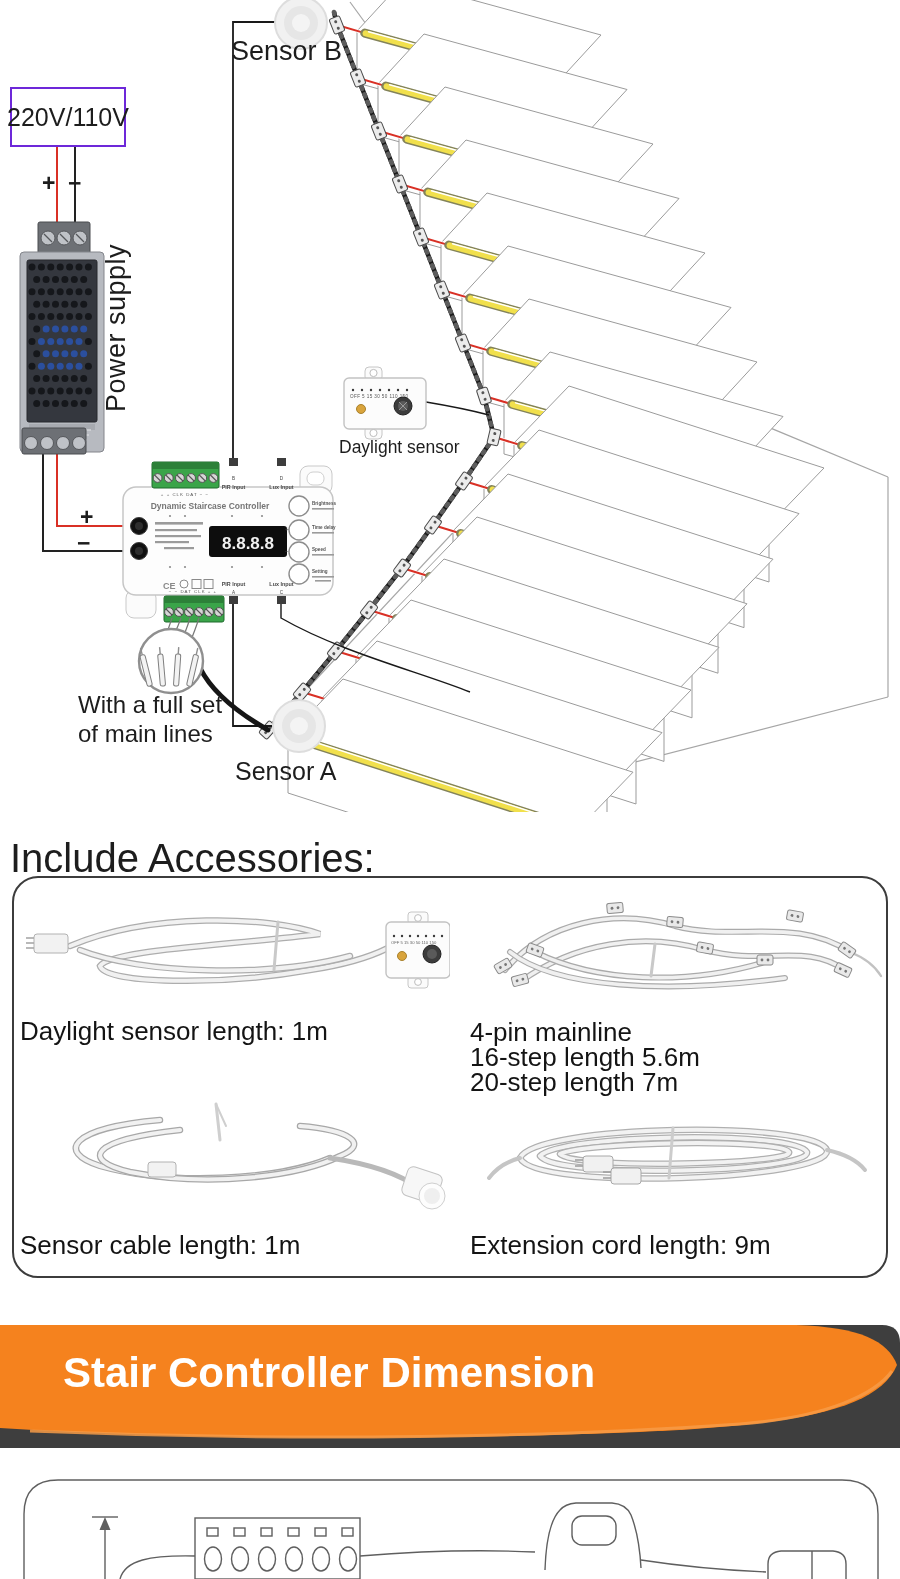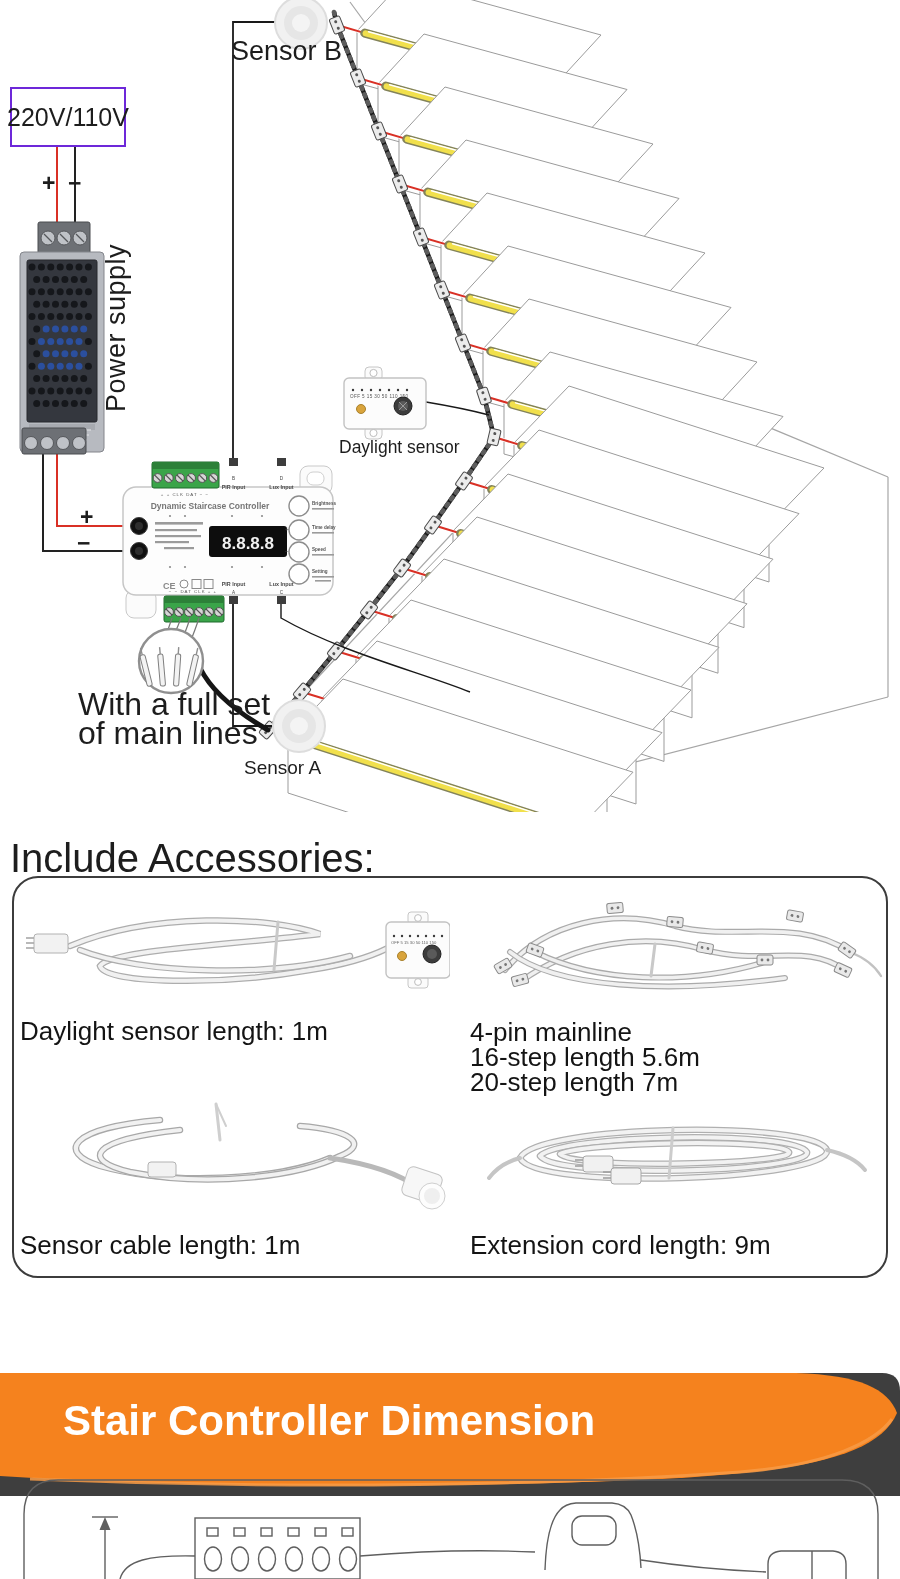--- a/index.html
+++ b/index.html
@@ -7,21 +7,21 @@
           font-family:"Liberation Sans",sans-serif;color:#1d1d1d;}
   .lbl{position:absolute;white-space:nowrap;color:#1d1d1d;}
   svg text{font-family:"Liberation Sans",sans-serif;}
   .vbox{position:absolute;left:10px;top:87px;width:112px;height:56px;border:2px solid #6d28d9;
         display:flex;align-items:center;justify-content:center;font-size:25px;}
   .vlabel{position:absolute;left:101px;top:412px;transform:rotate(-90deg);transform-origin:0 0;
           font-size:27px;letter-spacing:.5px;}
   .acc-box{position:absolute;left:12px;top:876px;width:872px;height:398px;
            border:2px solid #3c3c3c;border-radius:26px;}
   .caption{position:absolute;font-size:26px;color:#141414;}
-  .banner{position:absolute;left:0;top:1325px;width:900px;height:123px;margin-top:48px;}
+  .banner{position:absolute;left:0;top:1325px;width:900px;height:123px;}
   .banner-title{position:absolute;left:63px;top:24px;font-size:42px;font-weight:bold;color:#ffffff;}
   .signs{font-size:23px;font-weight:600;}
 </style>
 </head>
 <body>
 
 <div class="canvas">
 
   <svg id="diagram-svg" width="900" height="812" viewBox="0 0 900 812" style="position:absolute;left:0;top:0;">
 
@@ -535,25 +535,25 @@
   <div class="lbl" style="left:231px;top:36px;font-size:27px;">Sensor B</div>
   <div class="vbox">
     <span>220V/110V</span>
   </div>
   <div class="lbl signs" style="left:42px;top:170px;">+</div>
   <div class="lbl signs" style="left:68px;top:170px;">−</div>
   <div class="lbl vlabel">Power supply</div>
   <div class="lbl signs" style="left:80px;top:504px;">+</div>
   <div class="lbl signs" style="left:77px;top:530px;">−</div>
   <div class="lbl" style="left:339px;top:437px;font-size:17.5px;">Daylight sensor</div>
-  <div class="lbl" style="left:78px;top:690px;font-size:32px;line-height:29px;">
+  <div class="lbl" style="left:78px;top:690px;font-size:24px;line-height:29px;">
     <div>With a full set</div>
     <div>of main lines</div>
   </div>
-  <div class="lbl" style="left:244px;top:757px;font-size:19px;">Sensor A</div>
+  <div class="lbl" style="left:235px;top:757px;font-size:25px;">Sensor A</div>
 
   <div class="lbl" style="left:10px;top:836px;font-size:40px;text-align:right;">Include Accessories:</div>
 
   <div class="acc-box"></div>
 
   <svg width="430" height="112" viewBox="0 0 430 112" style="position:absolute;left:20px;top:894px;">
     <g fill="none" stroke-linecap="round">
       <path d="M50,52 C130,18 250,22 300,40 C200,52 90,56 80,72 C85,90 200,92 290,76 C330,70 352,62 368,54" stroke="#adadad" stroke-width="6.5"></path>
       <path d="M50,52 C130,18 250,22 300,40 C200,52 90,56 80,72 C85,90 200,92 290,76 C330,70 352,62 368,54" stroke="#f1f1f1" stroke-width="4"></path>
       <path d="M60,56 C120,80 250,84 330,62" stroke="#adadad" stroke-width="6.5"></path>

